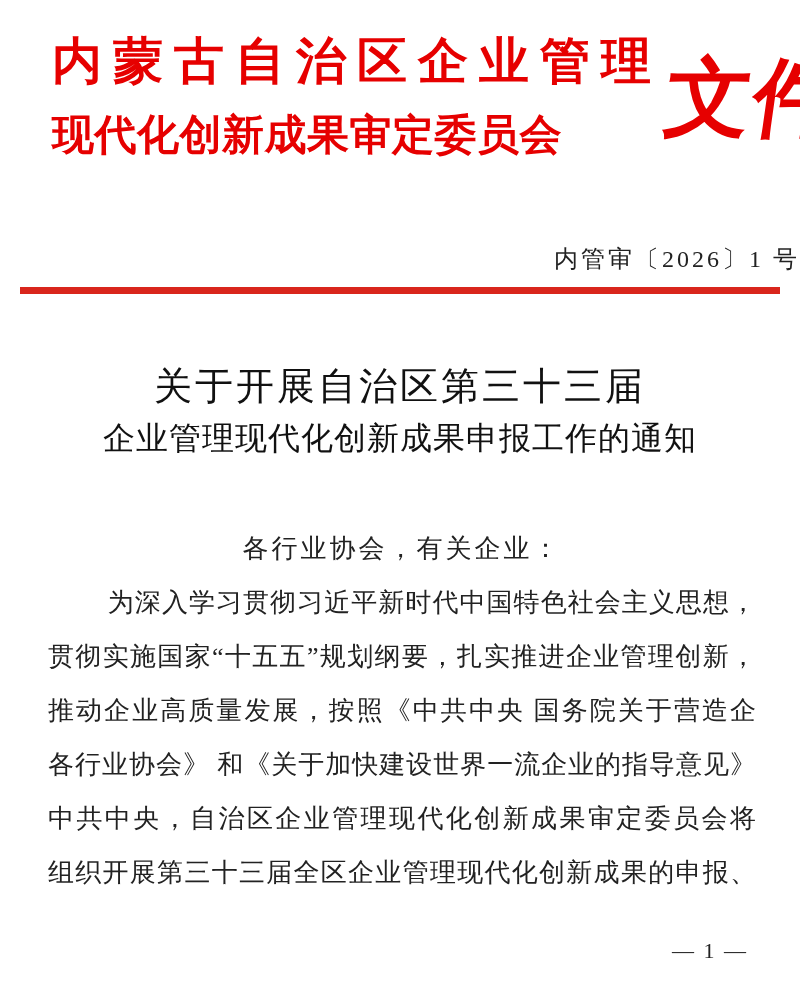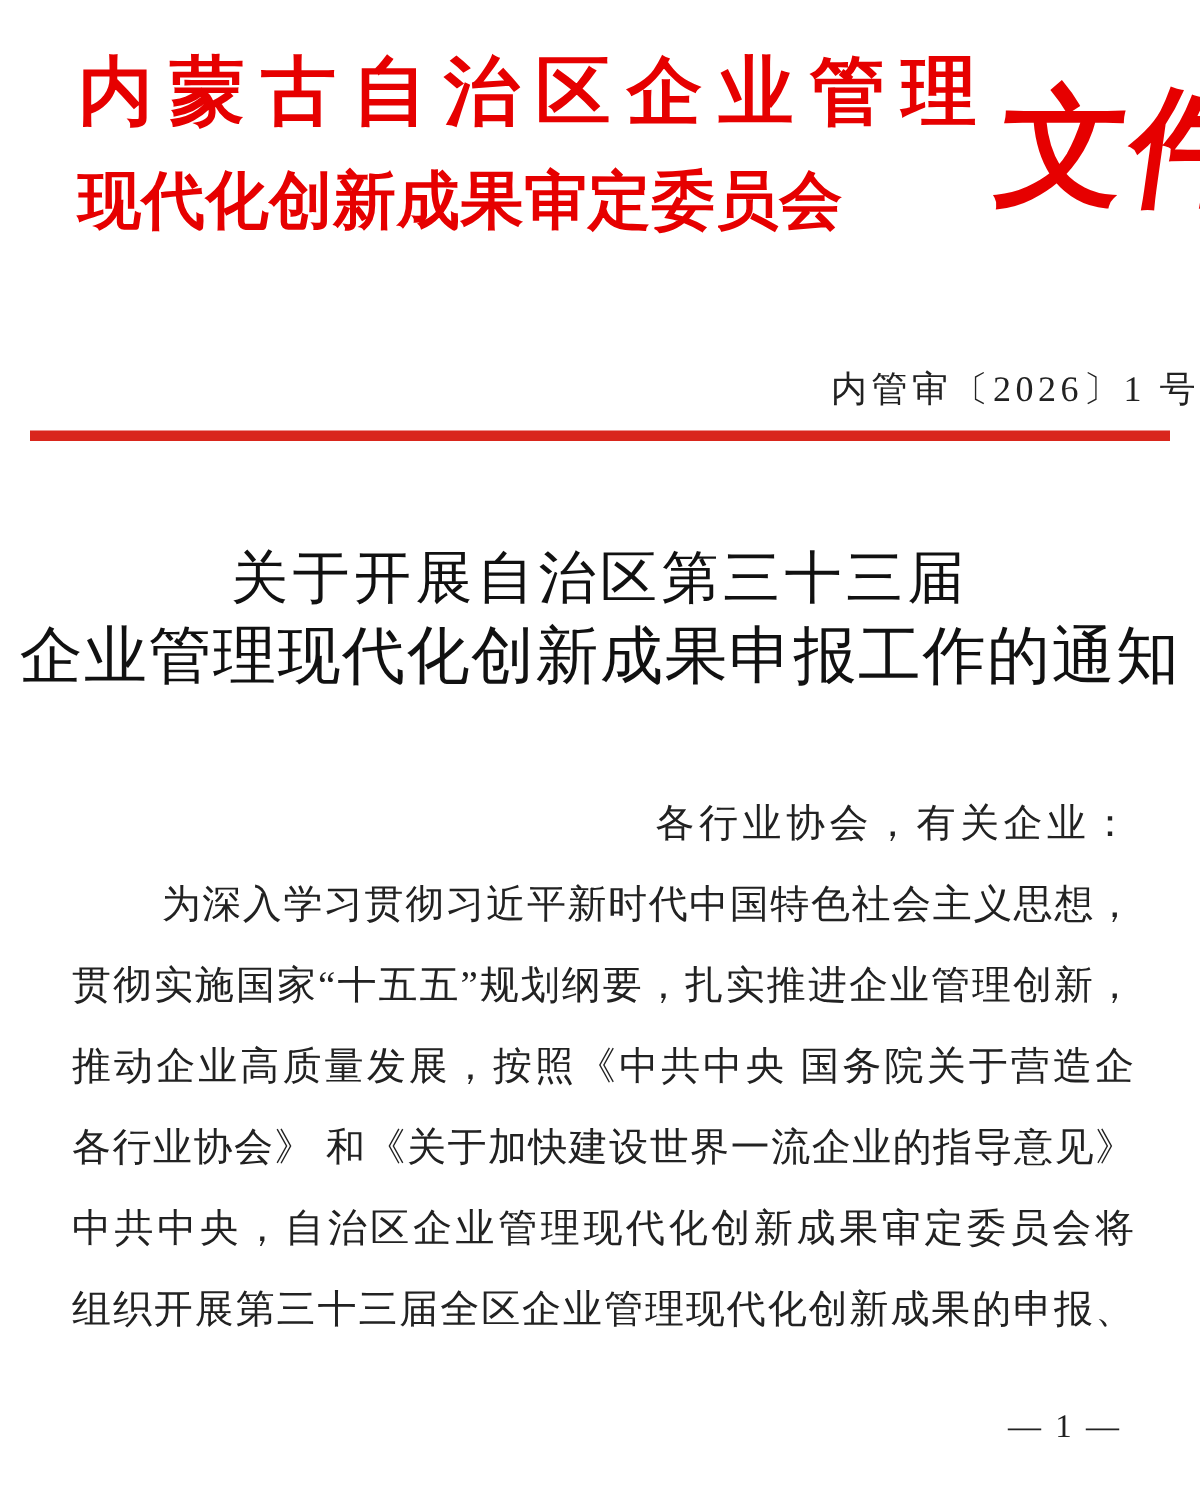--- a/index.html
+++ b/index.html
@@ -80,38 +80,38 @@
     text-align: center;
     font-weight: normal;
     color: #111;
   }
   .doc-title .t-line1 {
     font-size: 38px;
     letter-spacing: 3px;
     line-height: 52px;
   }
   .doc-title .t-line2 {
-    font-size: 42px;
+    font-size: 32px;
     letter-spacing: 1px;
     line-height: 52px;
   }
 
   
   .body-text {
     position: absolute;
     top: 522px;
     left: 48px;
     width: 708px;
     font-size: 26px;
     color: #222;
   }
   .salutation {
     line-height: 54px;
     letter-spacing: 3px;
-    text-align: right;
+    text-align: center;
   }
   .para-line {
     line-height: 54px;
     text-align: justify;
     text-align-last: justify;
     white-space: nowrap; 
   }
   .para-line.indent {
     text-indent: 2.3em;
   }

